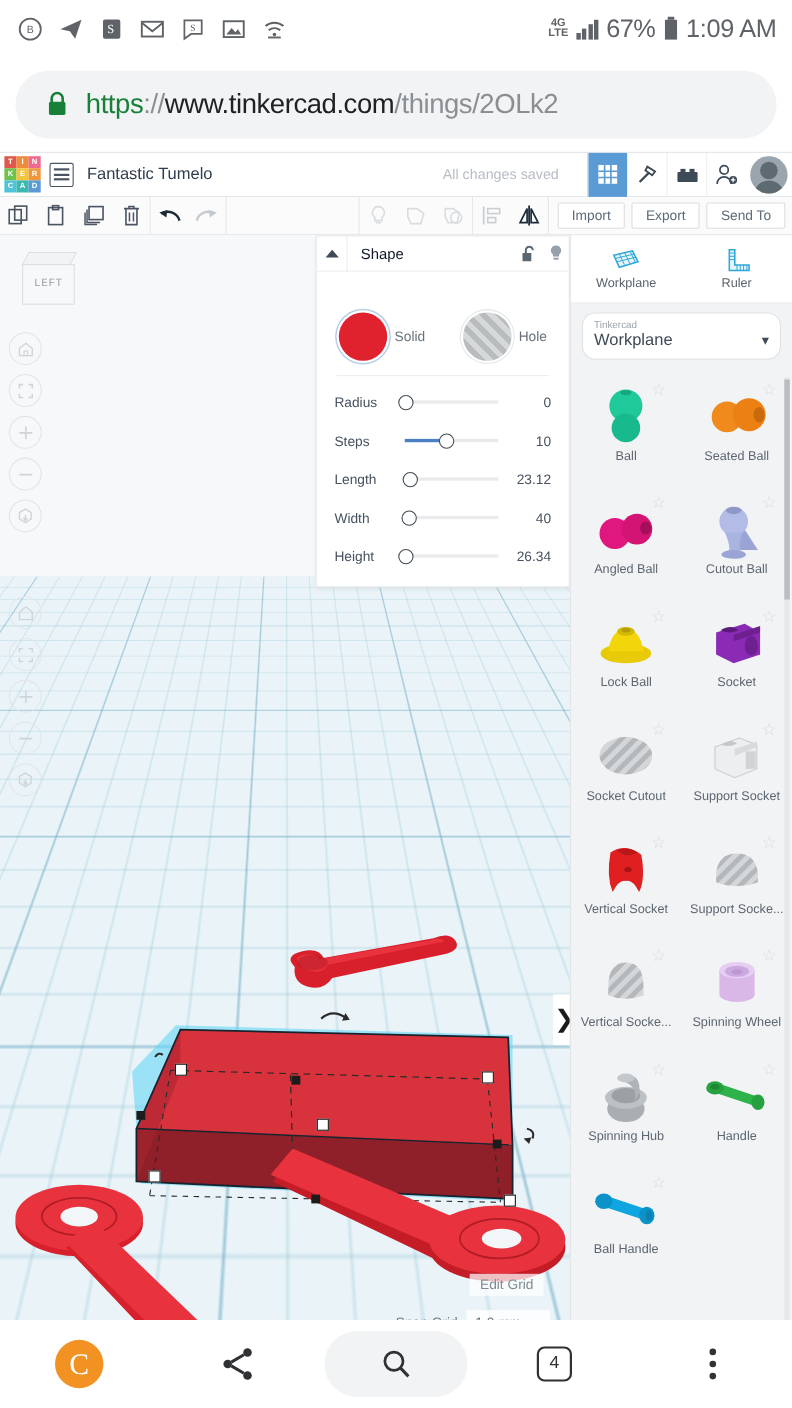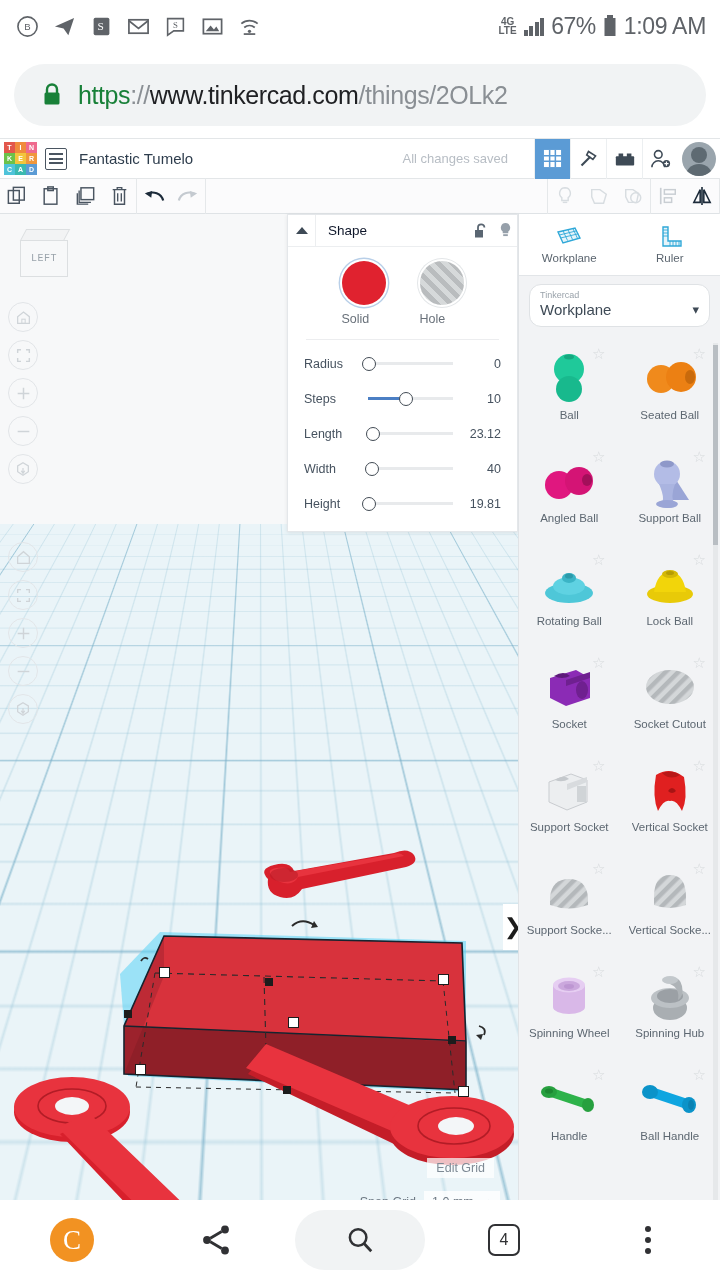--- a/index.html
+++ b/index.html
@@ -128,21 +128,21 @@
   
   .shape-panel { position: absolute; left: 287px; top: 0; width: 231px;
                  background: #fff; border: 1px solid #e4e7ea; box-shadow: 0 1px 4px rgba(0,0,0,.08); }
   .sp-head { height: 32px; display: flex; align-items: center; border-bottom: 1px solid #eceef0; }
   .sp-collapse { width: 28px; height: 32px; display: flex; align-items: center;
                  justify-content: center; border-right: 1px solid #eceef0; }
   .sp-title { font-size: 13.5px; color: #0f172a; padding-left: 12px; flex: 1; }
   .sp-icn { width: 24px; height: 32px; display: flex; align-items: center; justify-content: center; }
   .sp-body { padding: 14px 16px 10px; }
   .swatch-row { display: flex; justify-content: center; gap: 34px; }
-  .swatch-col { display: flex; flex-direction: column; align-items: flex-start; gap: 7px; }
+  .swatch-col { display: flex; flex-direction: row; align-items: center; gap: 7px; margin-top: 23px; }
   .swatch { width: 44px; height: 44px; border-radius: 50%; }
   .swatch.solid { background: #e0222f; box-shadow: 0 0 0 2px #fff, 0 0 0 3.4px #b8cfe8; }
   .swatch.hole { background: repeating-linear-gradient(45deg, #b9bcbe 0 5px, #d6d9da 5px 10px);
                  box-shadow: 0 0 0 2px #fff, 0 0 0 3px #e3e6e8; }
   .swatch-lbl { font-size: 12.5px; color: #69717a; }
   .sp-divider { height: 1px; background: #ecedef; margin: 13px 2px 6px; }
   .slider-row { display: flex; align-items: center; height: 35px; }
   .sl-label { width: 58px; font-size: 12.5px; color: #46525f; }
   .sl-track-wrap { flex: 1; position: relative; height: 16px; display: flex; align-items: center; }
   .sl-track { position: absolute; left: 6px; right: 6px; height: 2.5px; background: #e8eaec; }
@@ -391,20 +391,25 @@
     </div>
     <div class="tb-btn">
       <svg width="22" height="20" viewBox="0 0 24 22">
         <path d="M12 1 V21" stroke="#1c2b3a" stroke-width="1.8"></path>
         <path d="M10 4 L3 18 h7 Z" fill="none" stroke="#1c2b3a" stroke-width="1.7"></path>
         <path d="M14 4 L21 18 h-7 Z" fill="none" stroke="#1c2b3a" stroke-width="1.7"></path>
       </svg>
     </div>
   </div>
   <div class="tb-sep"></div>
+  <div style="display:flex;align-items:center;padding-left:8px">
+    <div class="tb-text-btn">Import</div>
+    <div class="tb-text-btn">Export</div>
+    <div class="tb-text-btn">Send To</div>
+  </div>
 </div>
 
 <div class="main">
 
   <div class="viewport">
     <div class="vp-top-fade"></div>
     <div class="grid-plane"></div>
 
     <svg width="518" height="1022" style="position:absolute;left:0;top:0">
 
@@ -630,21 +635,21 @@
         </div>
         <div class="sl-val">40</div>
       </div>
 
       <div class="slider-row">
         <div class="sl-label">Height</div>
         <div class="sl-track-wrap">
           <div class="sl-track"></div>
           <div class="sl-knob" style="left:0px"></div>
         </div>
-        <div class="sl-val">19.81</div>
+        <div class="sl-val">26.34</div>
       </div>
     </div>
   </div>
 
   <div class="sidebar">
     <div class="sb-tools">
       <div class="sb-tool">
         <svg width="28" height="24" viewBox="0 0 28 24">
           <path d="M3 7 L20 3 L25 13 L8 18 Z" fill="#e6f4fa" stroke="#2fa8d8" stroke-width="1.4"></path>
           <path d="M8 5.8 L12.6 15.6 M13 4.8 L17.6 14.6 M18 3.8 L22.6 13.6 M4.3 10 L21.8 5.8 M5.6 13 L23.2 8.8" stroke="#2fa8d8" stroke-width=".9"></path>
@@ -715,35 +720,23 @@
           <span class="sb-star">☆</span>
           <div class="sb-thumb">
             <svg width="50" height="54" viewBox="0 0 50 54">
                 <path d="M26 18 L44 46 L26 46 Z" fill="#9aa5d6"></path>
                 <circle cx="22" cy="20" r="13" fill="#b3bce6"></circle>
                 <path d="M14 30 q8 18 0 22 q12 4 18 0 q-8 -6 -2 -22z" fill="#aab4e0"></path>
                 <ellipse cx="22" cy="10" rx="7" ry="3.4" fill="#8e98c9"></ellipse>
                 <ellipse cx="22" cy="50" rx="11" ry="4" fill="#9aa5d6"></ellipse>
               </svg>
           </div>
-          <div class="sb-name">Support Ball</div>
-        </div>
-
-        <div class="sb-item">
-          <span class="sb-star">☆</span>
-          <div class="sb-thumb">
-            <svg width="56" height="44" viewBox="0 0 56 44">
-                <ellipse cx="28" cy="31" rx="24" ry="10" fill="#4ec7d8"></ellipse>
-                <ellipse cx="28" cy="24" rx="16" ry="9" fill="#5fd2e2"></ellipse>
-                <ellipse cx="28" cy="16" rx="7" ry="5" fill="#3bb4c6"></ellipse>
-                <ellipse cx="28" cy="14" rx="4" ry="2.6" fill="#2c9aaa"></ellipse>
-              </svg>
-          </div>
-          <div class="sb-name">Rotating Ball</div>
-        </div>
+          <div class="sb-name">Cutout Ball</div>
+        </div>
+
 
         <div class="sb-item">
           <span class="sb-star">☆</span>
           <div class="sb-thumb">
             <svg width="56" height="44" viewBox="0 0 56 44">
                 <ellipse cx="28" cy="32" rx="23" ry="9" fill="#e8ca08"></ellipse>
                 <path d="M12 30 q3 -20 16 -20 q13 0 16 20z" fill="#f2d50a"></path>
                 <ellipse cx="28" cy="12" rx="8" ry="4" fill="#d4b806"></ellipse>
                 <ellipse cx="28" cy="11" rx="4" ry="2" fill="#b59c05"></ellipse>
               </svg>

